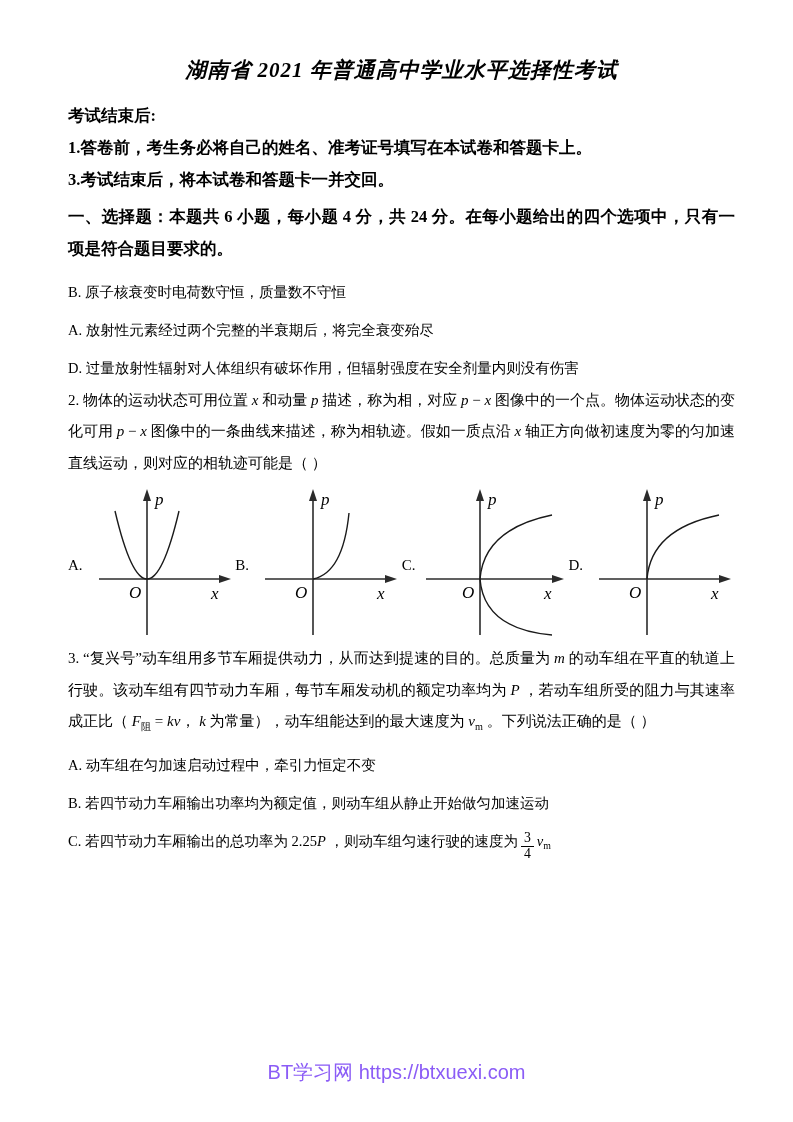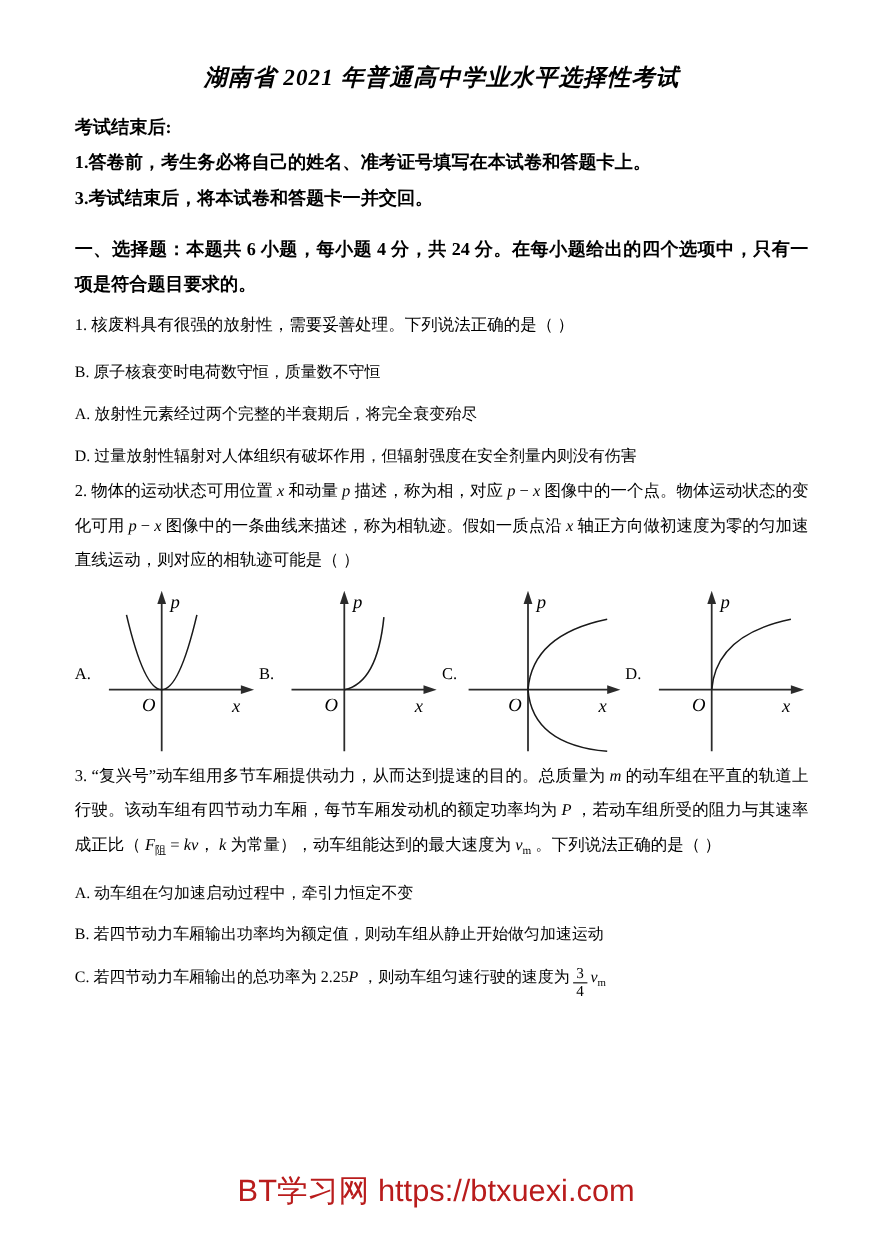--- a/index.html
+++ b/index.html
@@ -10,21 +10,21 @@
   .page{padding:56px 58px 0 68px;}
   .title{
     text-align:center;font-size:21px;font-weight:bold;margin:0 0 16px 0;letter-spacing:1px;font-style:italic;
   }
   .subtitle{
     text-align:center;font-size:20px;font-weight:bold;margin:0 0 10px 0;letter-spacing:2px;
   }
   .bold-par{
     font-size:16.5px;font-weight:bold;line-height:1.95;margin:0;text-align:justify;
   }
-  .section-heading{margin-top:14px;}
+  .section-heading{margin-top:4px;}
   .q-stem{
     font-size:15px;line-height:2.1;margin:6px 0 0 0;text-align:justify;
   }
   .opt{
     font-size:14.5px;line-height:1.45;margin:17px 0 0 0;text-align:justify;
   }
   .seg-i{font-style:italic;}
   .seg-sub{font-size:0.68em;vertical-align:-0.35em;}
   .frac{
     display:inline-block;text-align:center;line-height:1.05;vertical-align:-0.85em;
@@ -37,38 +37,37 @@
     margin:8px 0 2px 0;
   }
   .fig-cell{display:flex;align-items:flex-start;}
   .fig-label{
     font-size:15px;margin-top:70px;margin-right:2px;font-family:"Liberation Serif",serif;
   }
   .fig-svg text{
     font-family:"Liberation Serif","DejaVu Serif",serif;font-style:italic;font-size:17px;
   }
   .footer{
-    position:absolute;left:0;bottom:20px;width:100%;text-align:center;
-    color:#b91c1c;font-size:28px;font-family:"Liberation Sans","DejaVu Sans",sans-serif;
+    position:absolute;left:0;bottom:36px;width:100%;text-align:center;
+    color:#8b5cf6;font-size:20px;font-family:"Liberation Sans","DejaVu Sans",sans-serif;
   }
 </style>
 </head>
 <body>
 
 <div class="page">
 
   <h1 class="title">湖南省 2021 年普通高中学业水平选择性考试</h1>
 
   <p class="bold-par">考试结束后:</p>
   <p class="bold-par">1.答卷前，考生务必将自己的姓名、准考证号填写在本试卷和答题卡上。</p>
   <p class="bold-par">3.考试结束后，将本试卷和答题卡一并交回。</p>
 
   <p class="bold-par section-heading">一、选择题：本题共 6 小题，每小题 4 分，共 24 分。在每小题给出的四个选项中，只有一项是符合题目要求的。</p>
 
-  <p class="q-stem">1.  核废料具有很强的放射性，需要妥善处理。下列说法正确的是（      ）</p>
   <p class="opt">B.  原子核衰变时电荷数守恒，质量数不守恒</p>
   <p class="opt">A.  放射性元素经过两个完整的半衰期后，将完全衰变殆尽</p>
   <p class="opt">D.  过量放射性辐射对人体组织有破坏作用，但辐射强度在安全剂量内则没有伤害</p>
 
   <p class="q-stem"><span>2.  物体的运动状态可用位置 </span><span class="seg-i">x</span><span> 和动量 </span><span class="seg-i">p</span><span> 描述，称为相，对应 </span><span class="seg-i">p</span><span> − </span><span class="seg-i">x</span><span> 图像中的一个点。物体运动状态的变化可用 </span><span class="seg-i">p</span><span> − </span><span class="seg-i">x</span><span> 图像中的一条曲线来描述，称为相轨迹。假如一质点沿 </span><span class="seg-i">x</span><span> 轴正方向做初速度为零的匀加速直线运动，则对应的相轨迹可能是（      ）</span></p>
 
   <div class="figures">
 
     <div class="fig-cell">
       <span class="fig-label">A.</span>

